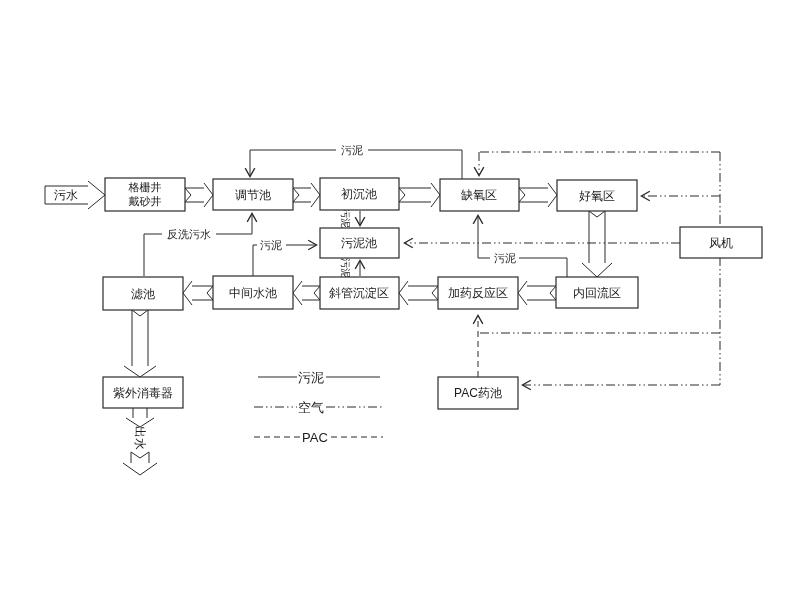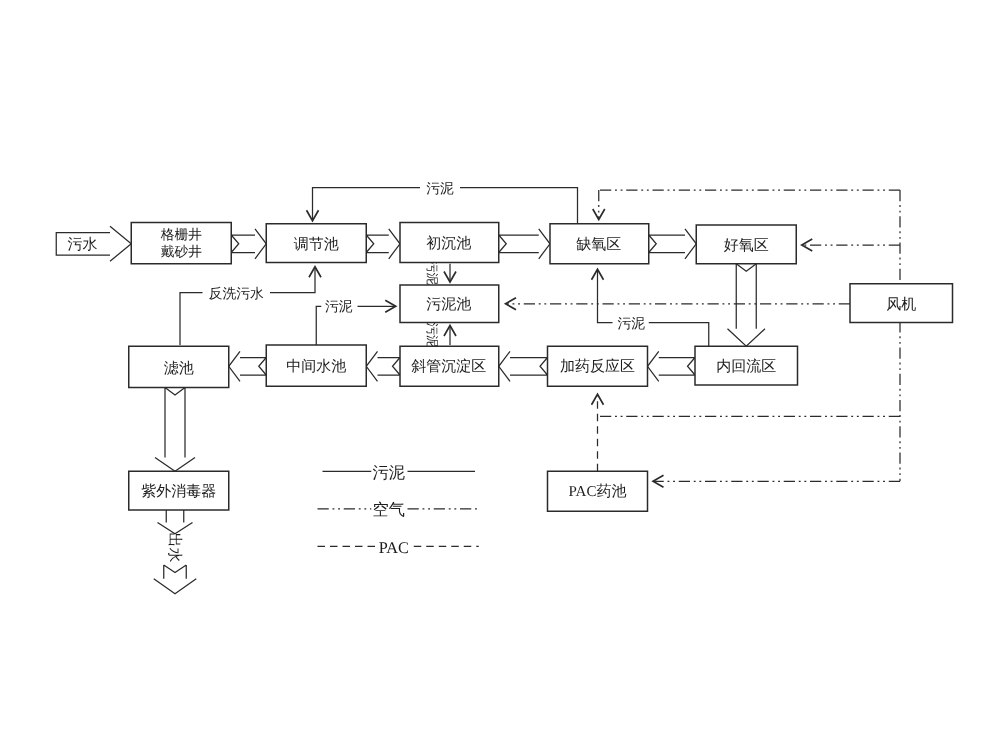--- a/index.html
+++ b/index.html
@@ -1,17 +1,17 @@
 <!DOCTYPE html>
 <html><head>
 <meta charset="utf-8">
 <style>
   html,body{margin:0;padding:0;background:#ffffff;}
   .canvas{position:relative;width:800px;height:600px;background:#ffffff;overflow:hidden;
-          font-family:Liberation Serif, serif;}
+          font-family:Liberation Sans, sans-serif;}
   svg{display:block;}
   .box{fill:#ffffff;stroke:#2b2b2b;stroke-width:1.2;}
   .ln{fill:none;stroke:#2b2b2b;stroke-width:1;}
   .dashdot{stroke-dasharray:9 3 1.5 3 1.5 3;}
   .dashed{stroke-dasharray:6 4;}
   .lbl{fill:#1c1c1c;font-size:12px;text-anchor:middle;}
   .lbl-s{fill:#1c1c1c;font-size:11px;text-anchor:middle;}
   .lbl-xs{fill:#1c1c1c;font-size:10px;text-anchor:middle;}
   .legend-lbl{fill:#1c1c1c;font-size:13px;text-anchor:middle;}
   .backing{fill:#ffffff;}

